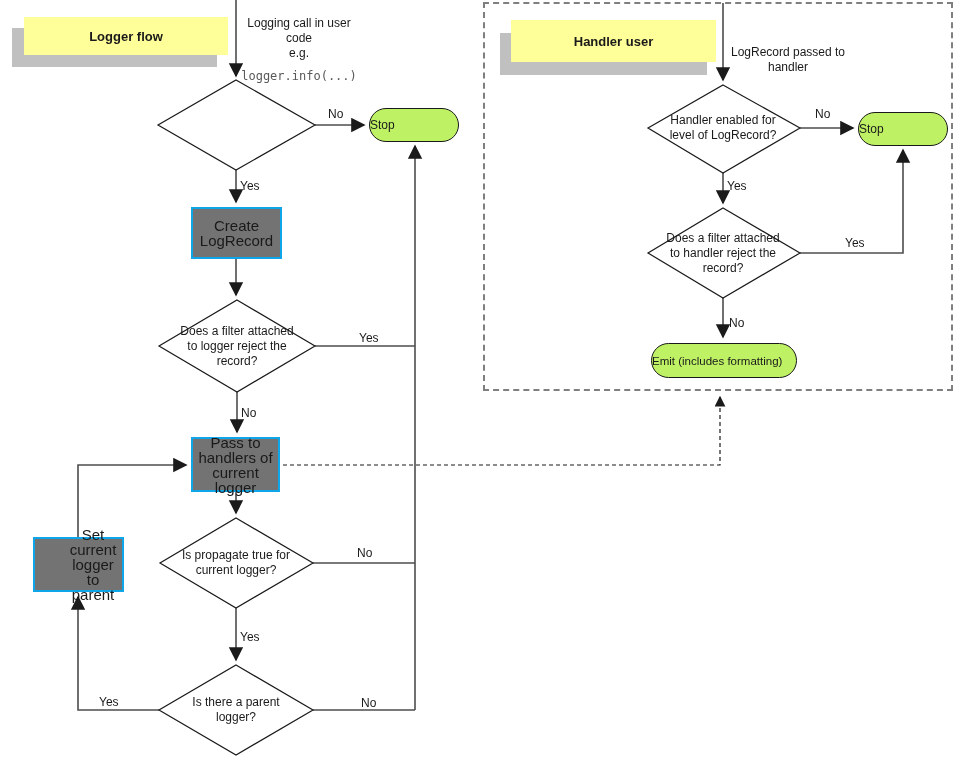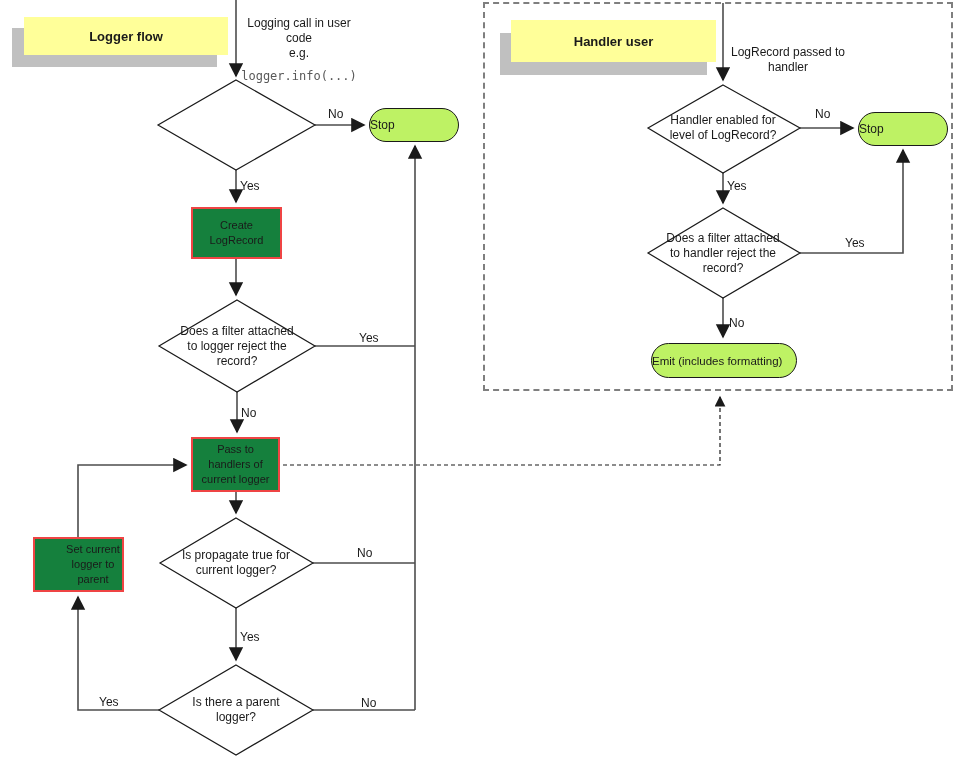--- a/index.html
+++ b/index.html
@@ -14,23 +14,23 @@
 
   .flow-label-shadow { background: #C0C0C0; z-index: 2; }
   .flow-label {
     background: #FFFF99; z-index: 3; display: flex;
     align-items: center; justify-content: center;
     font-weight: bold; font-size: 13px; margin-left: 21px;
   }
   .dashed-box { border: 2px dashed #7f7f7f; z-index: 0; }
 
   .proc-rect {
-    border: 2px solid #ef4444; background: #15803d; z-index: 4;
+    border: 2px solid #0ea5e9; background: #737373; z-index: 4;
     display: flex; align-items: center; justify-content: center;
-    text-align: center; font-size: 11px; line-height: 15px;
+    text-align: center; font-size: 15px; line-height: 15px;
   }
   .capsule {
     border: 1.4px solid #1a1a1a; background: #bef264; z-index: 4;
     display: flex; align-items: center; justify-content: flex-start;
     text-align: center; font-size: 12px;
   }
   .diamond-text {
     z-index: 5; text-align: center; font-size: 12px; line-height: 15px;
   }
   .edge-label { z-index: 5; font-size: 12px; }

